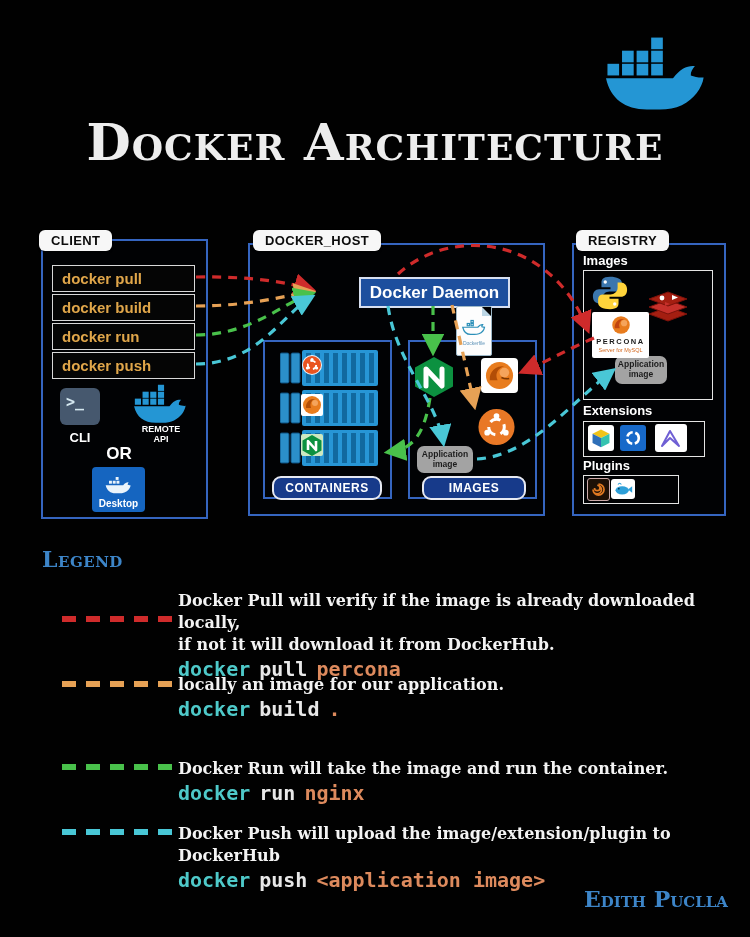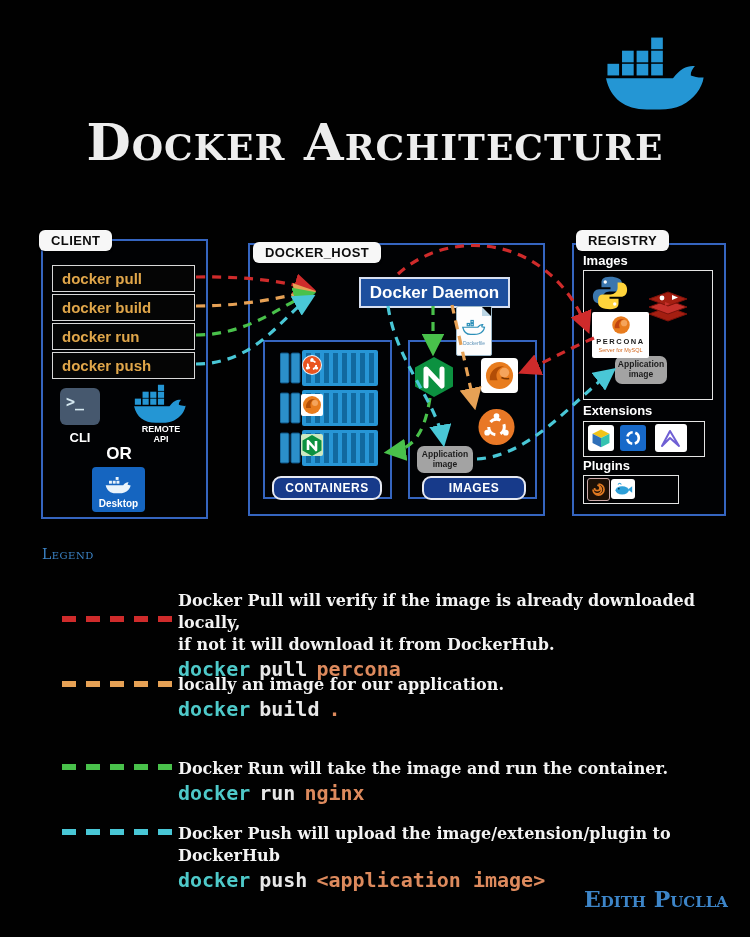--- a/index.html
+++ b/index.html
@@ -29,22 +29,22 @@
   .appimg{background:#a3a3a3;border-radius:7px;color:#1c1c1c;font-weight:bold;
           font-size:8.5px;text-align:center;z-index:3;display:flex;align-items:center;
           justify-content:center;line-height:1.15;}
   .whitebox{border:1.5px solid #e4e4e4;z-index:2;}
   .sechead{color:#fff;font-weight:bold;font-size:13px;z-index:3;}
   .smalltxt{color:#fff;font-weight:bold;z-index:3;}
   .icon-tile{background:#fff;border-radius:3px;display:flex;align-items:center;
              justify-content:center;z-index:3;}
 
   
-  .legend-h{color:#3d85c8;font-family:"DejaVu Serif",serif;font-weight:normal;
-            font-variant:small-caps;font-size:14px;letter-spacing:.5px;}
+  .legend-h{color:#3d85c8;font-family:"DejaVu Serif",serif;font-weight:bold;
+            font-variant:small-caps;font-size:22px;letter-spacing:.5px;}
   .lg-text{color:#f3f3f3;font-family:"DejaVu Serif",serif;font-weight:bold;
            font-size:16px;line-height:22px;width:530px;}
   .lg-code{font-family:"DejaVu Sans Mono",monospace;font-weight:bold;font-size:20px;
            margin-top:2px;}
   .c-base{color:#4ec9c9;margin-right:9px;}
   .c-verb{color:#e8e8e8;margin-right:9px;}
   .c-arg{color:#dd8a5d;}
   .footer{color:#3d85c8;font-family:"DejaVu Serif",serif;font-weight:bold;
           font-variant:small-caps;font-size:22px;}
 
@@ -115,21 +115,21 @@
       <rect x="5" y="4.5" width="3.5" height="3.5"></rect>
         <rect x="9.5" y="4.5" width="3.5" height="3.5"></rect>
         <rect x="14" y="4.5" width="3.5" height="3.5"></rect>
       <path d="M1,10 h21 c2.5,-3 4.5,-3.8 6.5,-3.5 c-.7,.9 -1.2,1.9 -1,2.8 l3.5,.8 c-.6,3.2 -3,6.8 -7.5,8.5 c-2,.8 -4,1 -6,1 h-5 C7,19.6 2.5,16.5 1,10 z"></path>
     </g>
   </svg>
   <div style="color:#fff;font-size:10px;font-weight:bold;margin-bottom:3px;">Desktop</div>
 </div>
 
 <div class="abs bigbox" style="left:248px;top:243px;width:293px;height:269px;"></div>
-<div class="abs tab" style="left:253px;top:230px;margin-top:12px;">DOCKER_HOST</div>
+<div class="abs tab" style="left:253px;top:230px;">DOCKER_HOST</div>
 
 <div class="abs daemon" style="left:315px;top:277px;width:147px;height:27px;margin-left:44px;">Docker Daemon</div>
 
 <div class="abs subbox" style="left:263px;top:340px;width:125px;height:155px;"></div>
 
 <div class="abs" style="left:280px;top:350px;z-index:3;">
   <svg width="98" height="36" viewBox="0 0 98 36">
     <rect x="0" y="3" width="9" height="30" rx="1.5" fill="#2b8fc9" stroke="#0c4f7e"></rect>
     <rect x="11" y="3" width="9" height="30" rx="1.5" fill="#2b8fc9" stroke="#0c4f7e"></rect>
     <rect x="22" y="0" width="76" height="36" rx="2" fill="#2796d6"></rect>

